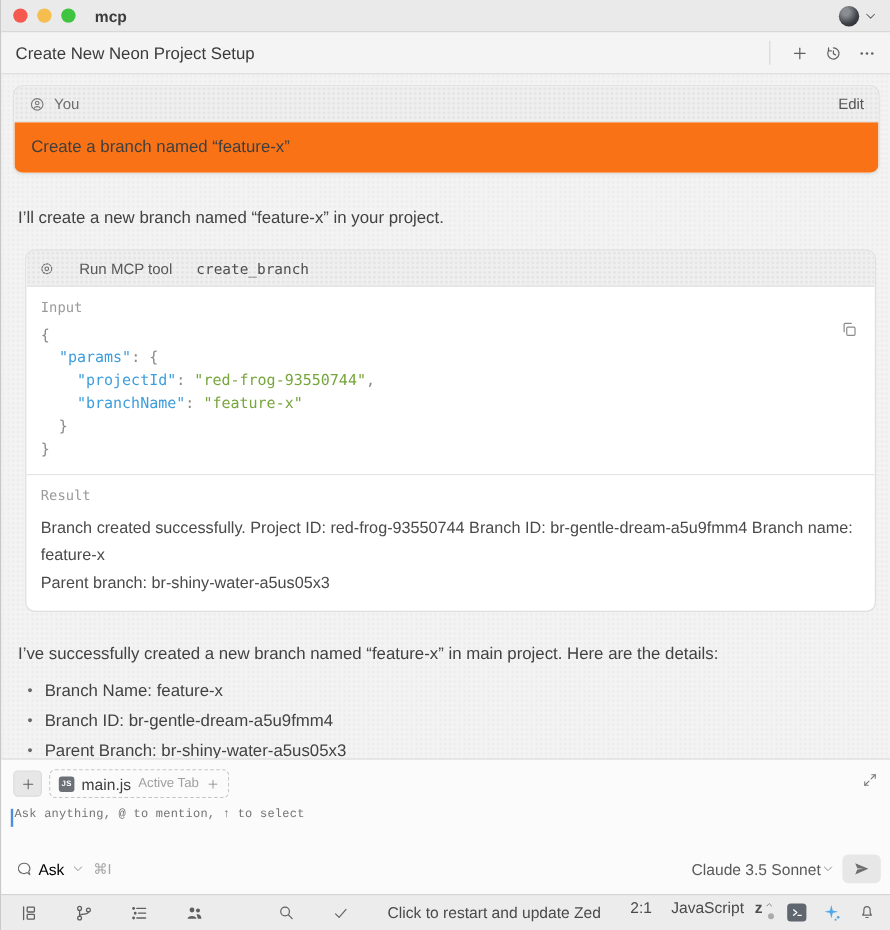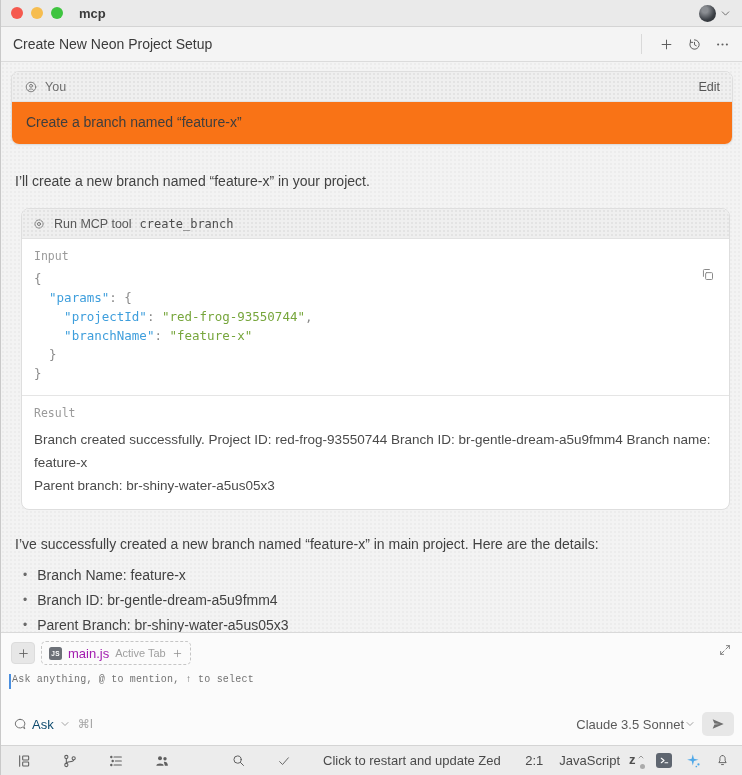--- a/index.html
+++ b/index.html
@@ -67,21 +67,21 @@
 
   
   .tool-card {
     margin:17px 12px 0 20px; background:#fff; border:1px solid #DEDEDE; border-radius:8px;
     overflow:hidden;
   }
   .tool-card-header {
     height:30px; background:#EFEFEF; border-bottom:1px solid #E2E2E2;
     background-image:radial-gradient(circle, rgba(0,0,0,0.05) 1px, transparent 1.2px);
     background-size:4px 4px;
-    display:flex; align-items:center; padding:0 10px; gap:8px; cursor:default;
+    display:flex; align-items:center; padding:0 10px; gap:20px; cursor:default;
   }
   .tool-card-header .prefix { font-size:12.5px; color:#585858; }
   .tool-card-header .tool-name { font-size:12px; color:#4e4e4e; }
   .tool-section { position:relative; padding:10px 12px 12px; }
   .sec-label { font-size:11.5px; color:#9a9a9a; margin-bottom:6px; }
   .code-line { white-space:pre; font-size:12.5px; line-height:19px; }
   .tok-p { color:#8a8a8a; }
   .tok-k { color:#3E9EDC; }
   .tok-s { color:#77A63C; }
   .copy-btn { position:absolute; top:28px; right:14px; cursor:default; }
@@ -96,45 +96,45 @@
   }
   .chip-row { display:flex; align-items:center; gap:6px; padding:8px 8px 0 10px; }
   .add-ctx-btn { width:24px; height:22px; background:#E7E7E7; border:1px solid #DCDCDC; border-radius:4px;
     display:flex; align-items:center; justify-content:center; cursor:default; }
   .ctx-chip {
     height:24px; border:1px dashed #C6C6C6; border-radius:5px; background:#FBFBFB;
     display:flex; align-items:center; gap:6px; padding:0 7px; cursor:default;
   }
   .js-badge { width:13px; height:13px; background:#6C7077; color:#fff; border-radius:2.5px;
     font-size:6.5px; font-weight:700; display:flex; align-items:center; justify-content:center; letter-spacing:0.2px; }
-  .ctx-file { font-size:13px; color:#a21caf; }
+  .ctx-file { font-size:13px; color:#404040; }
   .ctx-suffix { font-size:11px; color:#A0A0A0; }
   .expand-btn { position:absolute; top:10px; right:10px; cursor:default; }
   .editor-line { display:flex; align-items:flex-start; padding:9px 0 0 8px; }
   .caret { width:2px; height:15px; background:#4A8FDF; margin-right:1px; }
   .placeholder { font-size:10px; color:#737373; letter-spacing:0.2px;font-family:Liberation Mono, monospace; }
   .controls-row { margin-top:auto; display:flex; align-items:center; padding:0 8px 9px 12px; }
   .mode-btn { display:flex; align-items:center; gap:5px; cursor:default; }
-  .mode-label { font-size:13px; color:#0c4a6e; }
+  .mode-label { font-size:13px; color:#000000; }
   .shortcut { font-size:12px; color:#A6A6A6; margin-left:7px; }
   .controls-right { margin-left:auto; display:flex; align-items:center; gap:6px; }
   .model-btn { display:flex; align-items:center; gap:0; cursor:default; }
   .model-label { font-size:13px; color:#5a5a5a; }
   .send-btn { width:32px; height:24px; background:#E7E7E7; border-radius:5px;
     display:flex; align-items:center; justify-content:center; cursor:default; }
 
   
   .statusbar {
     flex:0 0 30px; background:#ECECEC; border-top:1px solid #D4D4D4;
     display:flex; align-items:center; padding:0 10px; gap:20px;
   }
   .sb-icon { width:26px; height:24px; display:flex; align-items:center; justify-content:center; border-radius:4px; cursor:default; }
   .sb-gap { width:10px; }
   .sb-text { font-size:13px; color:#4a4a4a; margin-left:6px; cursor:default; }
-  .sb-right { margin-left:auto; display:flex; align-items:center; gap:8px; }
+  .sb-right { margin-left:auto; display:flex; gap:8px; }
   .sb-val { font-size:13px; color:#4a4a4a; cursor:default; }
   .term-badge { width:16px; height:15px; background:#5F6670; border-radius:3px;
     display:flex; align-items:center; justify-content:center; }
   .zpred { position:relative; width:18px; height:18px; cursor:default; }
   .zpred .z { font-size:13px; font-weight:600; color:#4f4f4f; position:absolute; left:1px; top:0; }
   .zpred .dot { position:absolute; right:1px; bottom:1px; width:5px; height:5px; border-radius:50%; background:#ABABAB; }
 </style>
 </head>
 <body>
 

